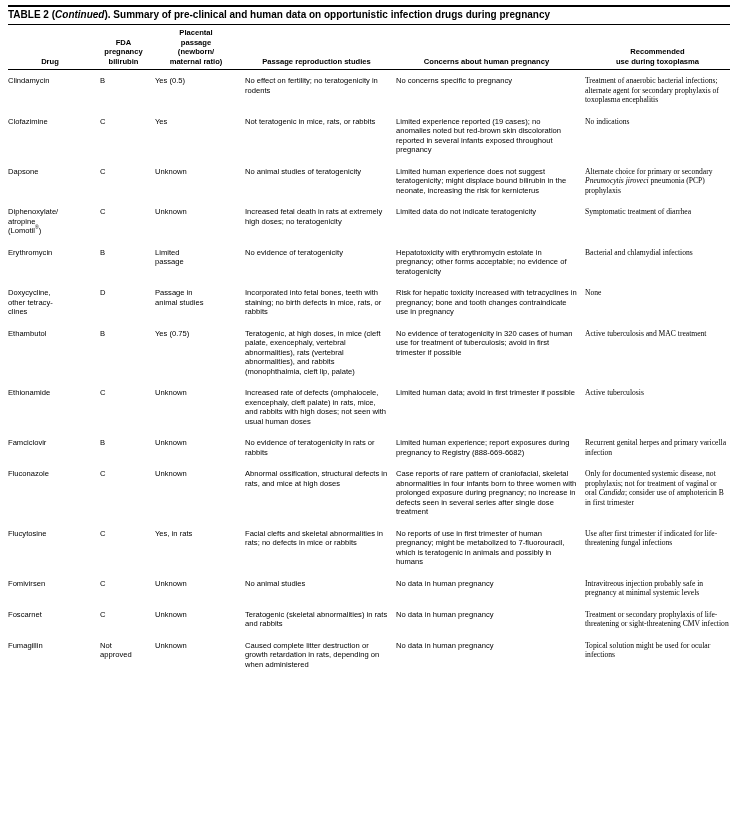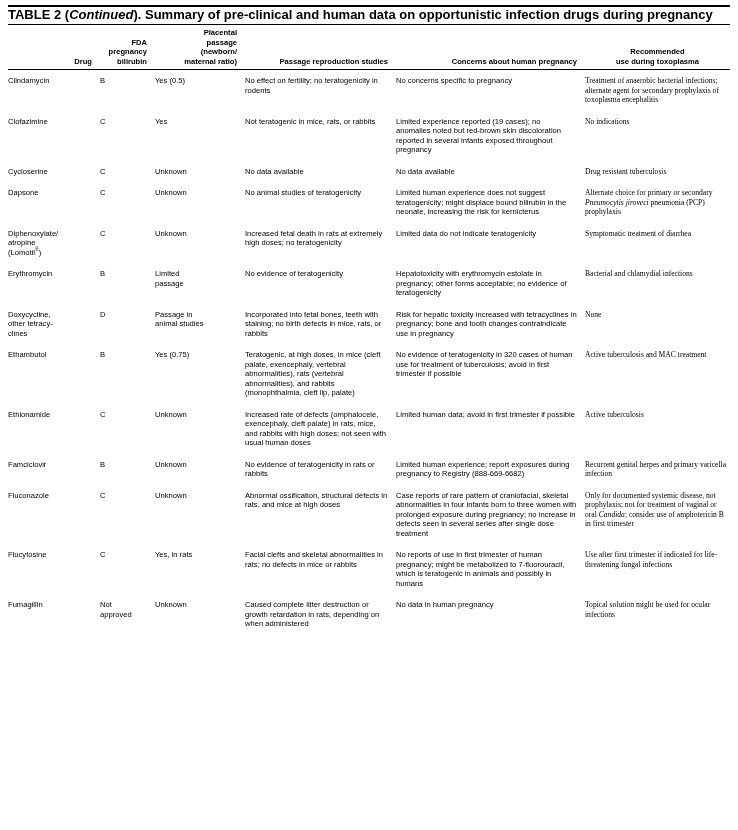--- a/index.html
+++ b/index.html
@@ -12,38 +12,38 @@
   .page {
     width: 738px;
     box-sizing: border-box;
     padding: 5px 8px 10px 8px;
     background: #ffffff;
   }
   .title {
     border-top: 2.5px solid #000;
     border-bottom: 1px solid #000;
     padding: 3px 0 4px 0;
-    font-size: 13px;
+    font-size: 10px;
     line-height: 10px;
     font-weight: bold;
   }
   table {
     border-collapse: collapse;
     table-layout: fixed;
     width: 722px;
   }
   col.c-drug        { width: 92px; }
   col.c-category    { width: 55px; }
   col.c-placental   { width: 90px; }
   col.c-animal      { width: 151px; }
   col.c-concerns    { width: 189px; }
   col.c-recommended { width: 145px; }
   thead th {
     vertical-align: bottom;
-    text-align: right;
+    text-align: center;
     font-weight: bold;
     font-size: 7.6px;
     line-height: 9.5px;
     padding: 3px 8px 3px 0;
     border-bottom: 1px solid #000;
   }
   thead th.col-recommended {
     text-align: center;
     padding-right: 0;
   }
@@ -114,28 +114,20 @@
         </tr>
         <tr>
           <td class="col-drug">Clofazimine</td>
           <td class="col-category">C</td>
           <td class="col-placental">Yes</td>
           <td class="col-animal">Not teratogenic in mice, rats, or rabbits</td>
           <td class="col-concerns">Limited experience reported (19 cases); no anomalies noted but red-brown skin discoloration reported in several infants exposed throughout pregnancy</td>
           <td class="col-recommended">No indications</td>
         </tr>
         <tr>
-          <td class="col-drug">Cycloserine</td>
-          <td class="col-category">C</td>
-          <td class="col-placental">Unknown</td>
-          <td class="col-animal">No data available</td>
-          <td class="col-concerns">No data available</td>
-          <td class="col-recommended">Drug resistant tuberculosis</td>
-        </tr>
-        <tr>
           <td class="col-drug">Dapsone</td>
           <td class="col-category">C</td>
           <td class="col-placental">Unknown</td>
           <td class="col-animal">No animal studies of teratogenicity</td>
           <td class="col-concerns">Limited human experience does not suggest teratogenicity; might displace bound bilirubin in the neonate, increasing the risk for kernicterus</td>
           <td class="col-recommended"><span>Alternate choice for primary or secondary </span><span class="it">Pneumocytis jiroveci</span><span> pneumonia (PCP) prophylaxis</span></td>
         </tr>
         <tr>
           <td class="col-drug"><span>Diphenoxylate/
 atropine
@@ -200,20 +192,36 @@
         </tr>
         <tr>
           <td class="col-drug">Flucytosine</td>
           <td class="col-category">C</td>
           <td class="col-placental">Yes, in rats</td>
           <td class="col-animal">Facial clefts and skeletal abnormalities in rats; no defects in mice or rabbits</td>
           <td class="col-concerns">No reports of use in first trimester of human pregnancy; might be metabolized to 7-fluorouracil, which is teratogenic in animals and possibly in humans</td>
           <td class="col-recommended">Use after first trimester if indicated for life-threatening fungal infections</td>
         </tr>
         <tr>
+          <td class="col-drug">Fomivirsen</td>
+          <td class="col-category">C</td>
+          <td class="col-placental">Unknown</td>
+          <td class="col-animal">No animal studies</td>
+          <td class="col-concerns">No data in human pregnancy</td>
+          <td class="col-recommended">Intravitreous injection probably safe in pregnancy at minimal systemic levels</td>
+        </tr>
+        <tr>
+          <td class="col-drug">Foscarnet</td>
+          <td class="col-category">C</td>
+          <td class="col-placental">Unknown</td>
+          <td class="col-animal">Teratogenic (skeletal abnormalities) in rats and rabbits</td>
+          <td class="col-concerns">No data in human pregnancy</td>
+          <td class="col-recommended">Treatment or secondary prophylaxis of life-threatening or sight-threatening CMV infection</td>
+        </tr>
+        <tr>
           <td class="col-drug">Fumagillin</td>
           <td class="col-category">Not
 approved</td>
           <td class="col-placental">Unknown</td>
           <td class="col-animal">Caused complete litter destruction or growth retardation in rats, depending on when administered</td>
           <td class="col-concerns">No data in human pregnancy</td>
           <td class="col-recommended">Topical solution might be used for ocular infections</td>
         </tr>
       </tbody>
   </table>

